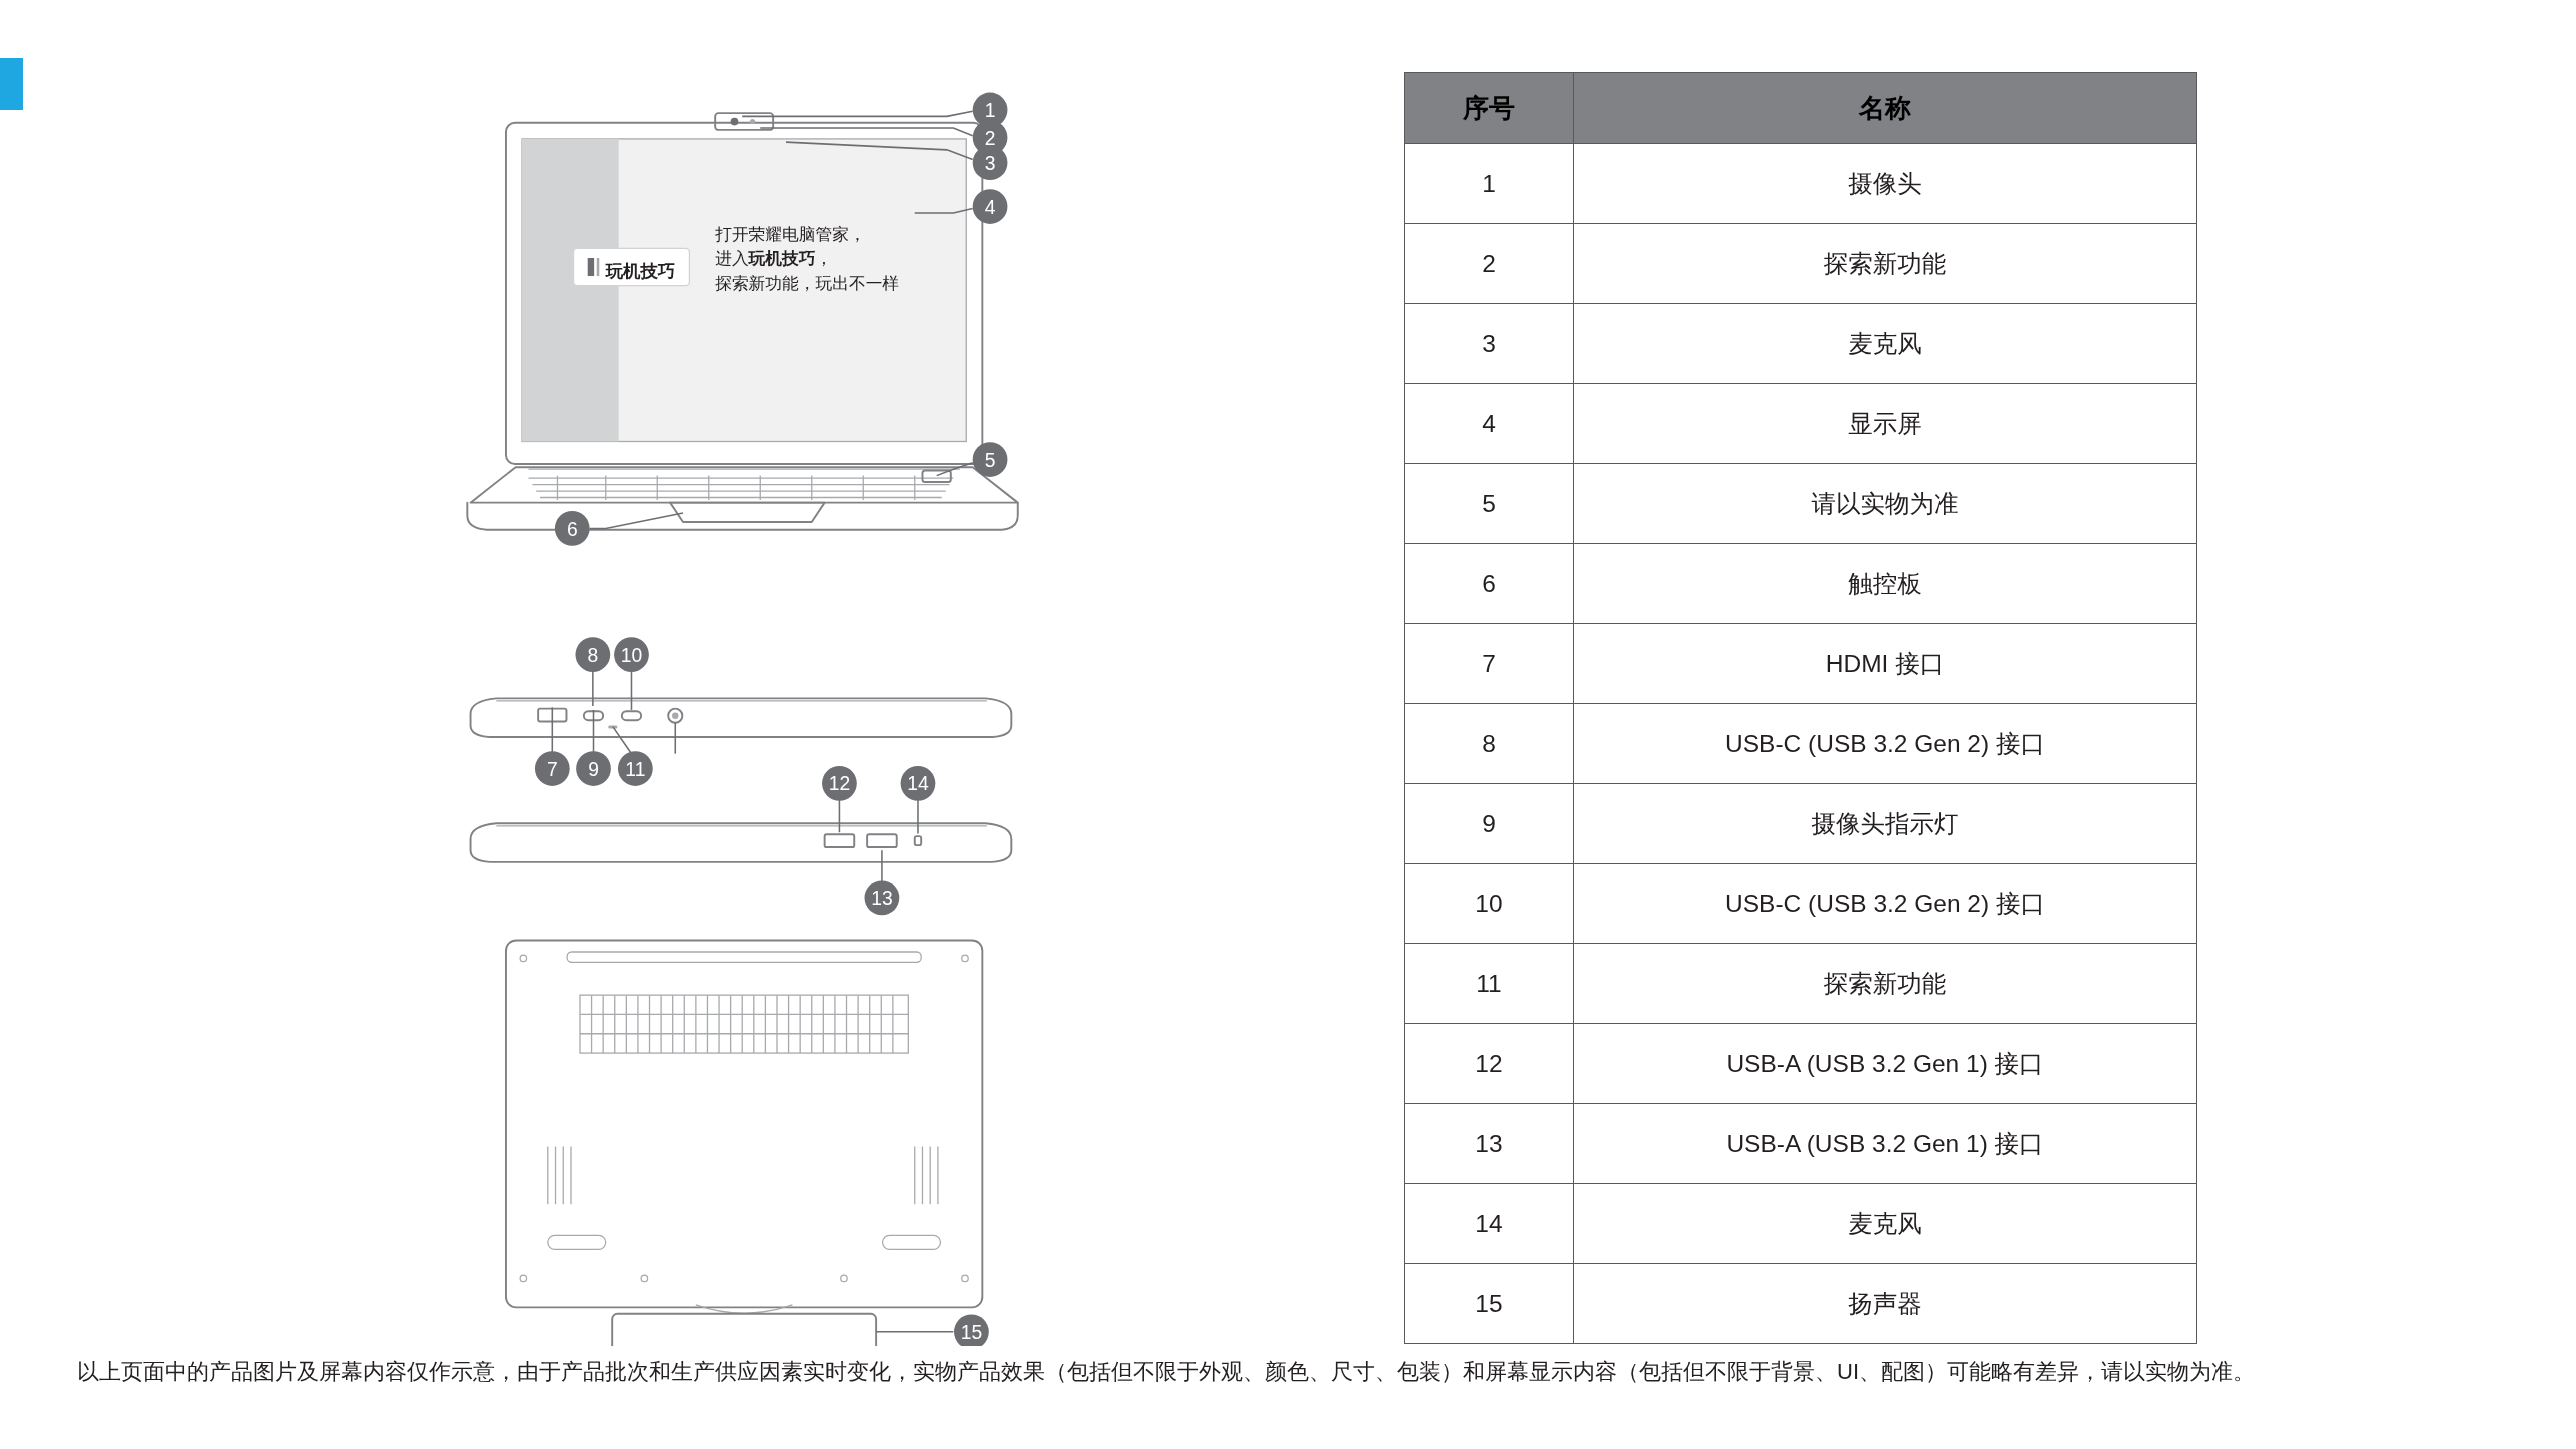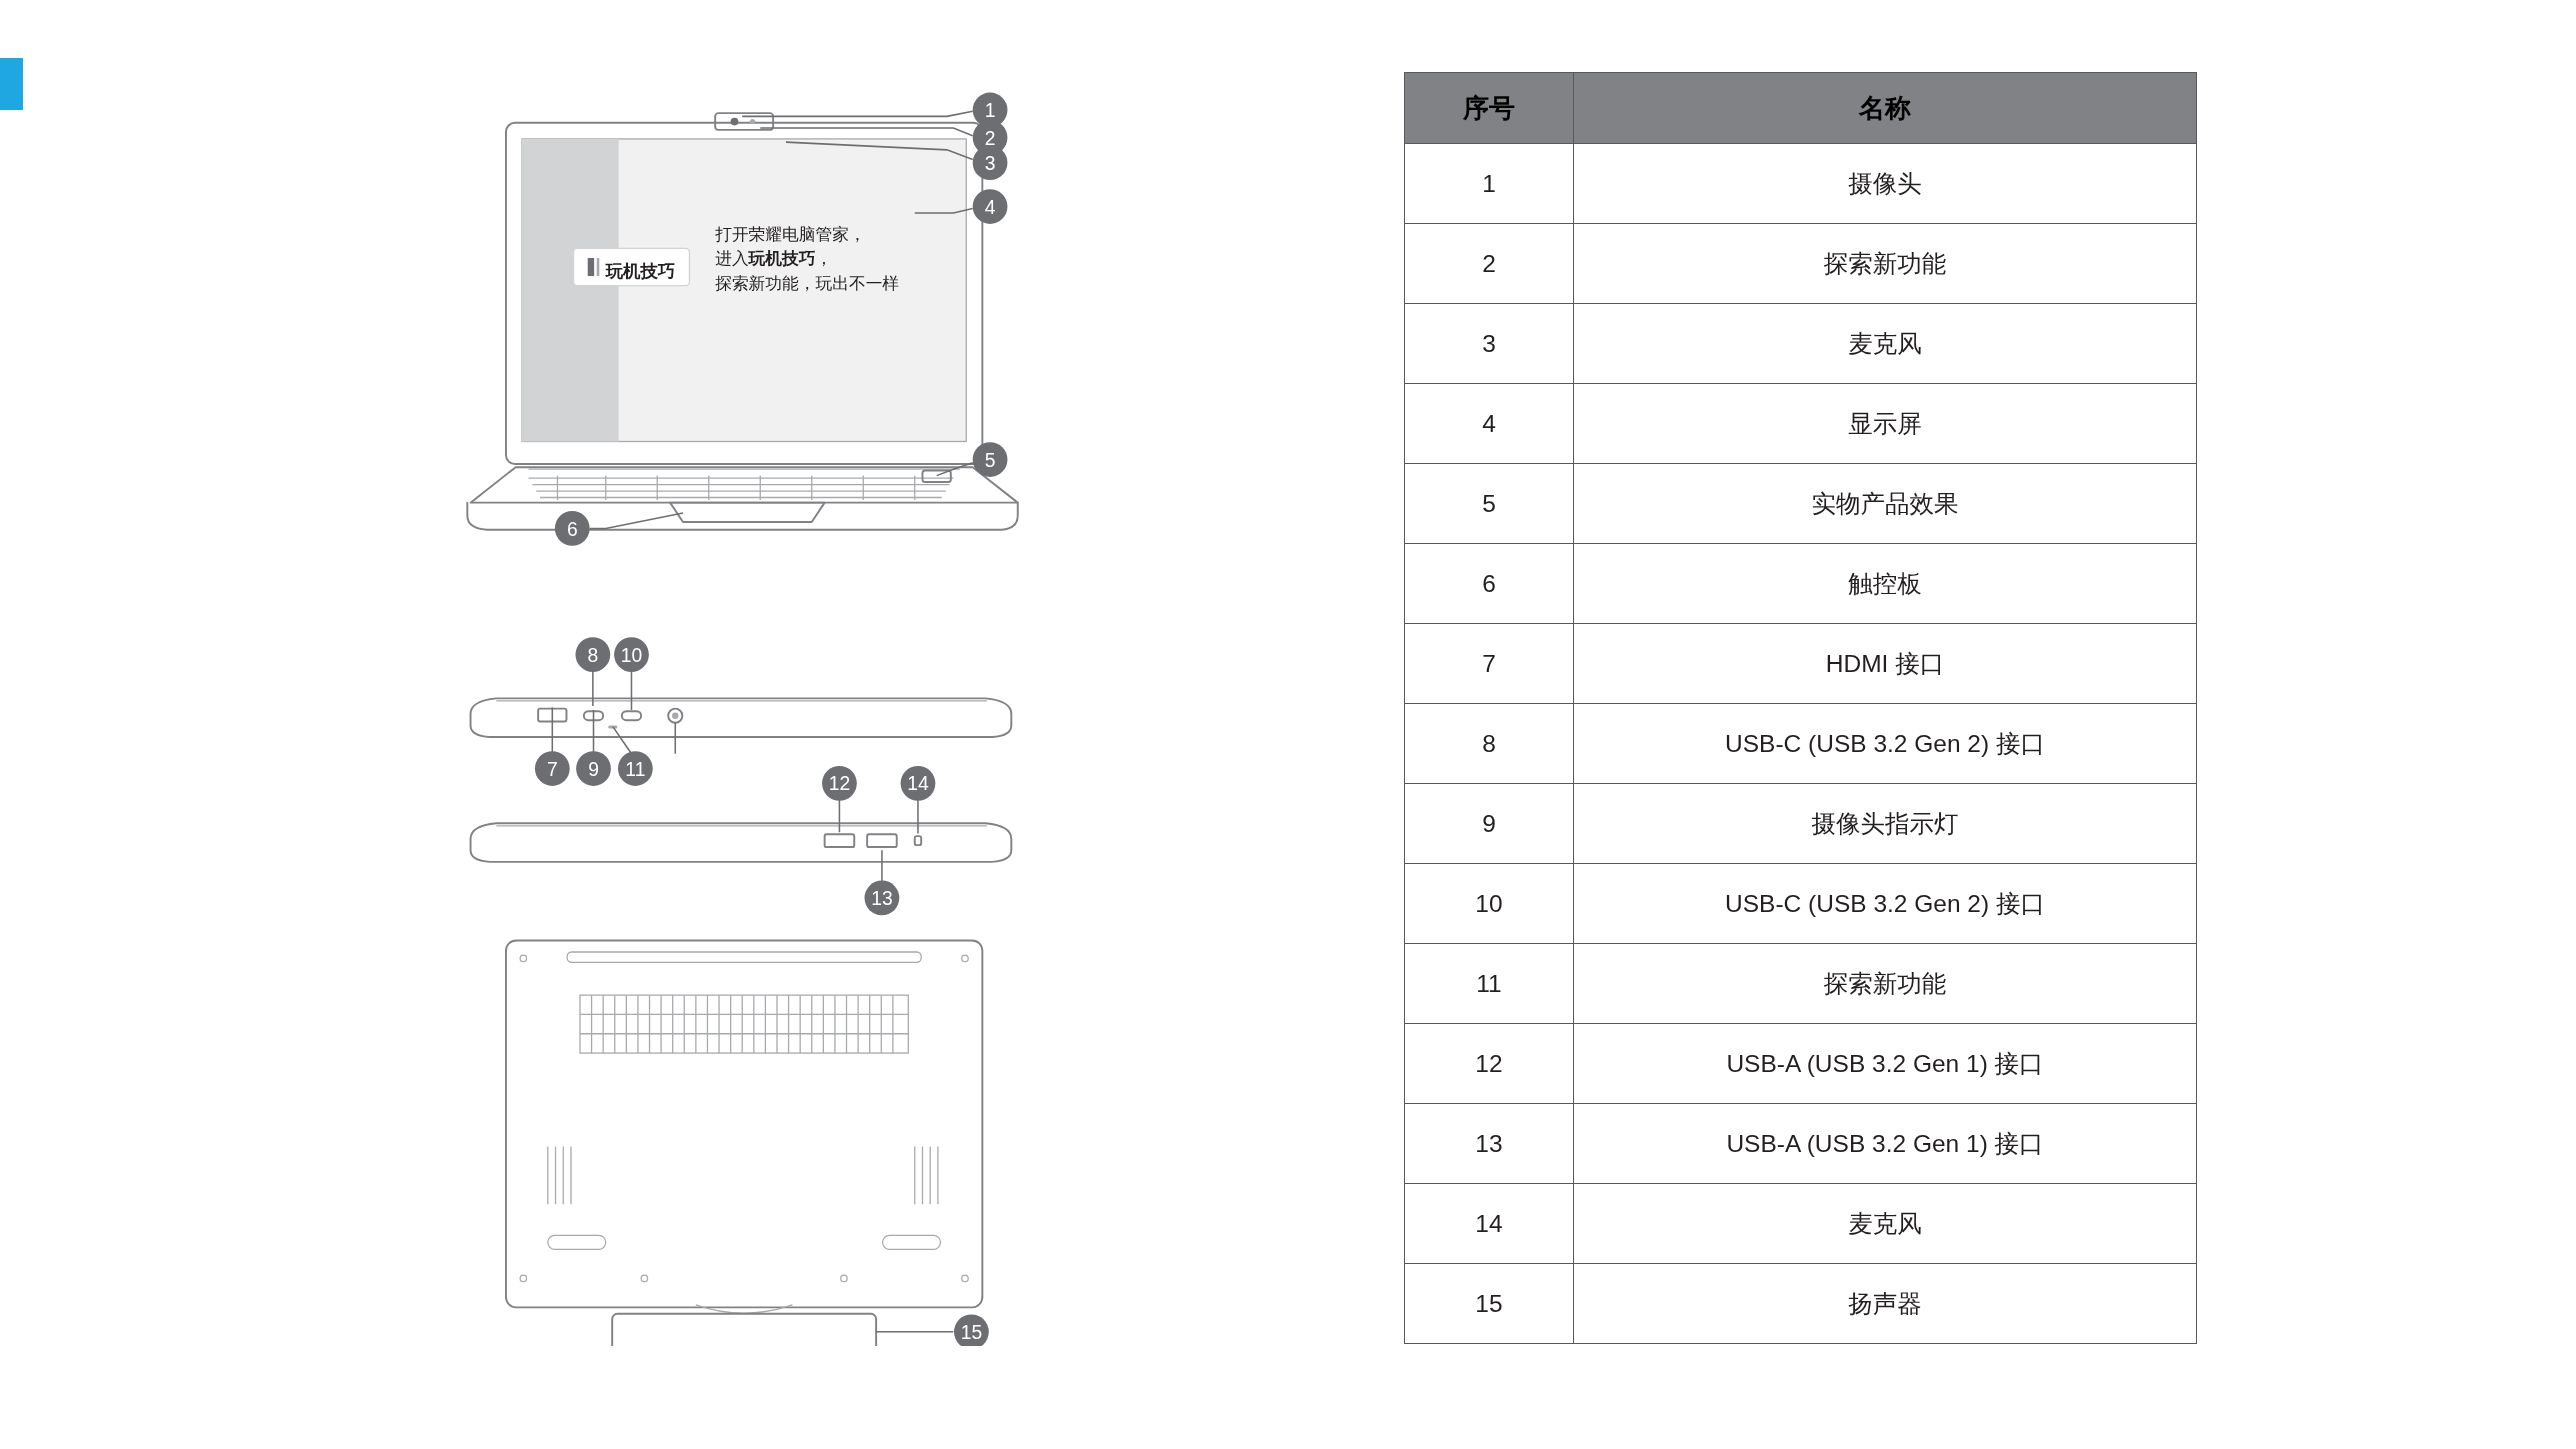--- a/index.html
+++ b/index.html
@@ -351,21 +351,21 @@
         <tr>
           <td>3</td>
           <td>麦克风</td>
         </tr>
         <tr>
           <td>4</td>
           <td>显示屏</td>
         </tr>
         <tr>
           <td>5</td>
-          <td>实物产品效果</td>
+          <td>请以实物为准</td>
         </tr>
         <tr>
           <td>6</td>
           <td>触控板</td>
         </tr>
         <tr>
           <td>7</td>
           <td>HDMI 接口</td>
         </tr>
         <tr>
@@ -397,15 +397,16 @@
           <td>麦克风</td>
         </tr>
         <tr>
           <td>15</td>
           <td>扬声器</td>
         </tr>
       </tbody>
     </table>
   </div>
 
+  <div class="footnote">以上页面中的产品图片及屏幕内容仅作示意，由于产品批次和生产供应因素实时变化，实物产品效果（包括但不限于外观、颜色、尺寸、包装）和屏幕显示内容（包括但不限于背景、UI、配图）可能略有差异，请以实物为准。</div>
 
 </div>
 
 
 </body></html>

